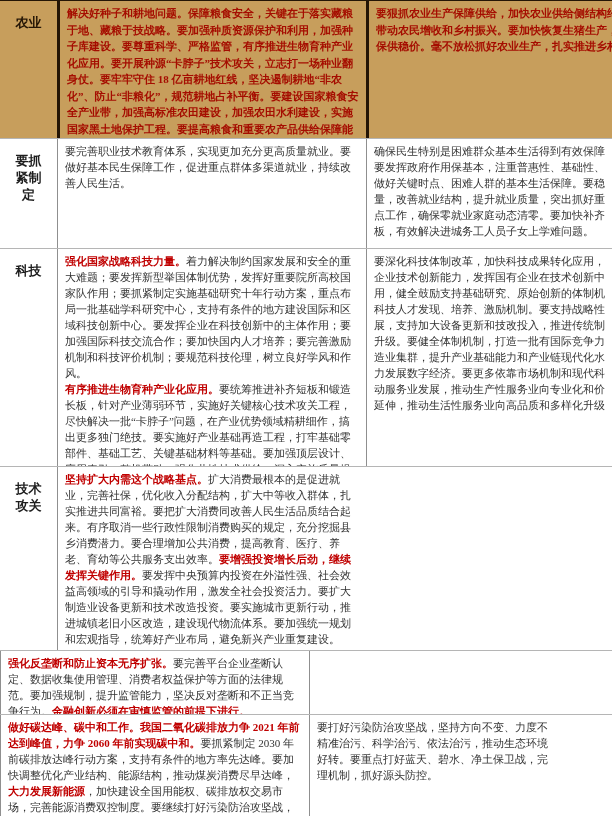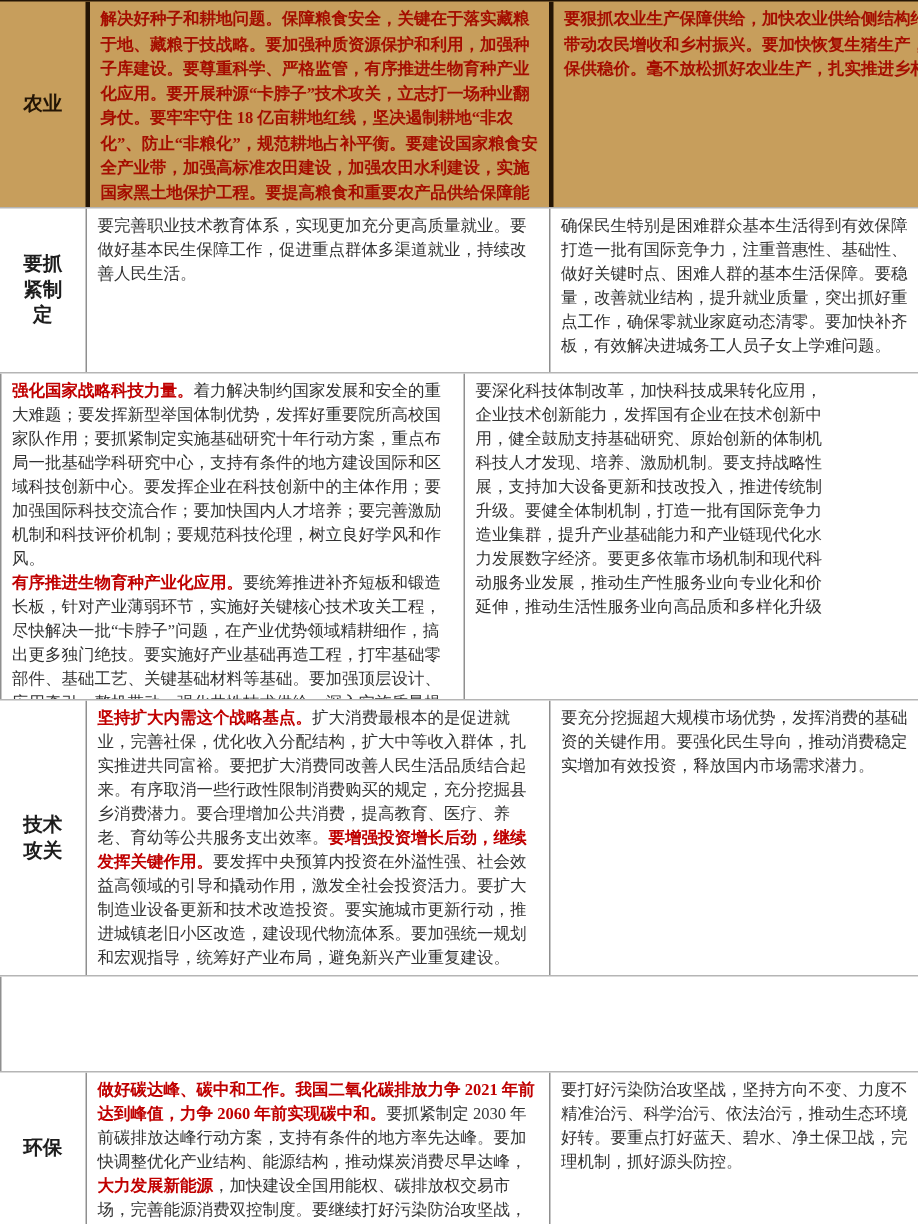--- a/index.html
+++ b/index.html
@@ -14,21 +14,21 @@
   *{margin:0;padding:0;box-sizing:border-box;}
   html,body{background:#ffffff;}
   .page{
     width:612px;height:816px;overflow:hidden;background:#ffffff;
     font-family:"Liberation Serif","DejaVu Serif",serif;
     position:relative;
   }
   .row{display:flex;align-items:stretch;border-top:1px solid var(--line-light);overflow:hidden;}
   .row:first-child{border-top:none;}
   .c1{
-    width:57px;flex:0 0 57px;display:flex;align-items:center;justify-content:center;
+    width:57px;flex:0 0 57px;display:flex;align-items:flex-start;justify-content:center;
     font-weight:bold;font-size:13px;color:#1d1d1d;text-align:center;line-height:1.3;
     padding:14px;
   }
   .c2{
     width:309px;flex:0 0 309px;border-left:1px solid var(--line-mid);
     padding:4px 6px 2px 7px;font-size:11px;line-height:16px;color:var(--ink);
     white-space:pre-wrap;overflow:hidden;
   }
   .c3{
     flex:1 1 auto;min-width:0;border-left:1px solid var(--line-mid);
@@ -57,60 +57,58 @@
 带动农民增收和乡村振兴。要加快恢复生猪生产，
 保供稳价。毫不放松抓好农业生产，扎实推进乡村</span></div>
   </div>
 
   <div class="row" style="height:110px">
     <div class="c1">
       <span>要抓紧制定</span>
     </div>
     <div class="c2"><span class="run-black">要完善职业技术教育体系，实现更加充分更高质量就业。要做好基本民生保障工作，促进重点群体多渠道就业，持续改善人民生活。</span></div>
     <div class="c3"><span class="run-black">确保民生特别是困难群众基本生活得到有效保障
-打造一批有国际竞争力，注重普惠性、基础性、
+要发挥政府作用保基本，注重普惠性、基础性、
 做好关键时点、困难人群的基本生活保障。要稳
 量，改善就业结构，提升就业质量，突出抓好重
 点工作，确保零就业家庭动态清零。要加快补齐
 板，有效解决进城务工人员子女上学难问题。</span></div>
   </div>
 
   <div class="row" style="height:218px">
+    <div class="c1">
+      <span>科技</span>
+    </div>
     <div class="c2"><span class="run-red">强化国家战略科技力量。</span><span class="run-black">着力解决制约国家发展和安全的重大难题；要发挥新型举国体制优势，发挥好重要院所高校国家队作用；要抓紧制定实施基础研究十年行动方案，重点布局一批基础学科研究中心，支持有条件的地方建设国际和区域科技创新中心。要发挥企业在科技创新中的主体作用；要加强国际科技交流合作；要加快国内人才培养；要完善激励机制和科技评价机制；要规范科技伦理，树立良好学风和作风。
 </span><span class="run-red">有序推进生物育种产业化应用。</span><span class="run-black">要统筹推进补齐短板和锻造长板，针对产业薄弱环节，实施好关键核心技术攻关工程，尽快解决一批“卡脖子”问题，在产业优势领域精耕细作，搞出更多独门绝技。要实施好产业基础再造工程，打牢基础零部件、基础工艺、关键基础材料等基础。要加强顶层设计、应用牵引、整机带动，强化共性技术供给，深入实施质量提升行动。</span></div>
     <div class="c3"><span class="run-black">要深化科技体制改革，加快科技成果转化应用，
 企业技术创新能力，发挥国有企业在技术创新中
 用，健全鼓励支持基础研究、原始创新的体制机
 科技人才发现、培养、激励机制。要支持战略性
 展，支持加大设备更新和技改投入，推进传统制
 升级。要健全体制机制，打造一批有国际竞争力
 造业集群，提升产业基础能力和产业链现代化水
 力发展数字经济。要更多依靠市场机制和现代科
 动服务业发展，推动生产性服务业向专业化和价
 延伸，推动生活性服务业向高品质和多样化升级</span></div>
   </div>
 
   <div class="row" style="height:184px">
     <div class="c1">
       <span>技术攻关</span>
     </div>
     <div class="c2"><span class="run-red">坚持扩大内需这个战略基点。</span><span class="run-black">扩大消费最根本的是促进就业，完善社保，优化收入分配结构，扩大中等收入群体，扎实推进共同富裕。要把扩大消费同改善人民生活品质结合起来。有序取消一些行政性限制消费购买的规定，充分挖掘县乡消费潜力。要合理增加公共消费，提高教育、医疗、养老、育幼等公共服务支出效率。</span><span class="run-red">要增强投资增长后劲，继续发挥关键作用。</span><span class="run-black">要发挥中央预算内投资在外溢性强、社会效益高领域的引导和撬动作用，激发全社会投资活力。要扩大制造业设备更新和技术改造投资。要实施城市更新行动，推进城镇老旧小区改造，建设现代物流体系。要加强统一规划和宏观指导，统筹好产业布局，避免新兴产业重复建设。</span></div>
-    <div class="c3"><span class="run-black">要充分挖掘超大规模市场优势，发挥消费的基础
-资的关键作用。要强化民生导向，推动消费稳定
-实增加有效投资，释放国内市场需求潜力。</span></div>
   </div>
 
   <div class="row" style="height:64px">
+    <div class="c2"><span class="run-red">强化反垄断和防止资本无序扩张。</span><span class="run-black">要完善平台企业垄断认定、数据收集使用管理、消费者权益保护等方面的法律规范。要加强规制，提升监管能力，坚决反对垄断和不正当竞争行为。</span><span class="run-red">金融创新必须在审慎监管的前提下进行。</span></div>
     <div class="c3"></div>
   </div>
 
   <div class="row" style="height:102px">
-    <div class="c1">
-      <span>环保</span>
-    </div>
     <div class="c2"><span class="run-red">做好碳达峰、碳中和工作。我国二氧化碳排放力争 2021 年前达到峰值，力争 2060 年前实现碳中和。</span><span class="run-black">要抓紧制定 2030 年前碳排放达峰行动方案，支持有条件的地方率先达峰。要加快调整优化产业结构、能源结构，推动煤炭消费尽早达峰，</span><span class="run-red">大力发展新能源</span><span class="run-black">，加快建设全国用能权、碳排放权交易市场，完善能源消费双控制度。要继续打好污染防治攻坚战，实现减污降碳协同效应。要开展大规模国土绿化行动，</span></div>
     <div class="c3"><span class="run-black">要打好污染防治攻坚战，坚持方向不变、力度不
 精准治污、科学治污、依法治污，推动生态环境
 好转。要重点打好蓝天、碧水、净土保卫战，完
 理机制，抓好源头防控。</span></div>
   </div>
 
 </div>
 
 </body></html>

